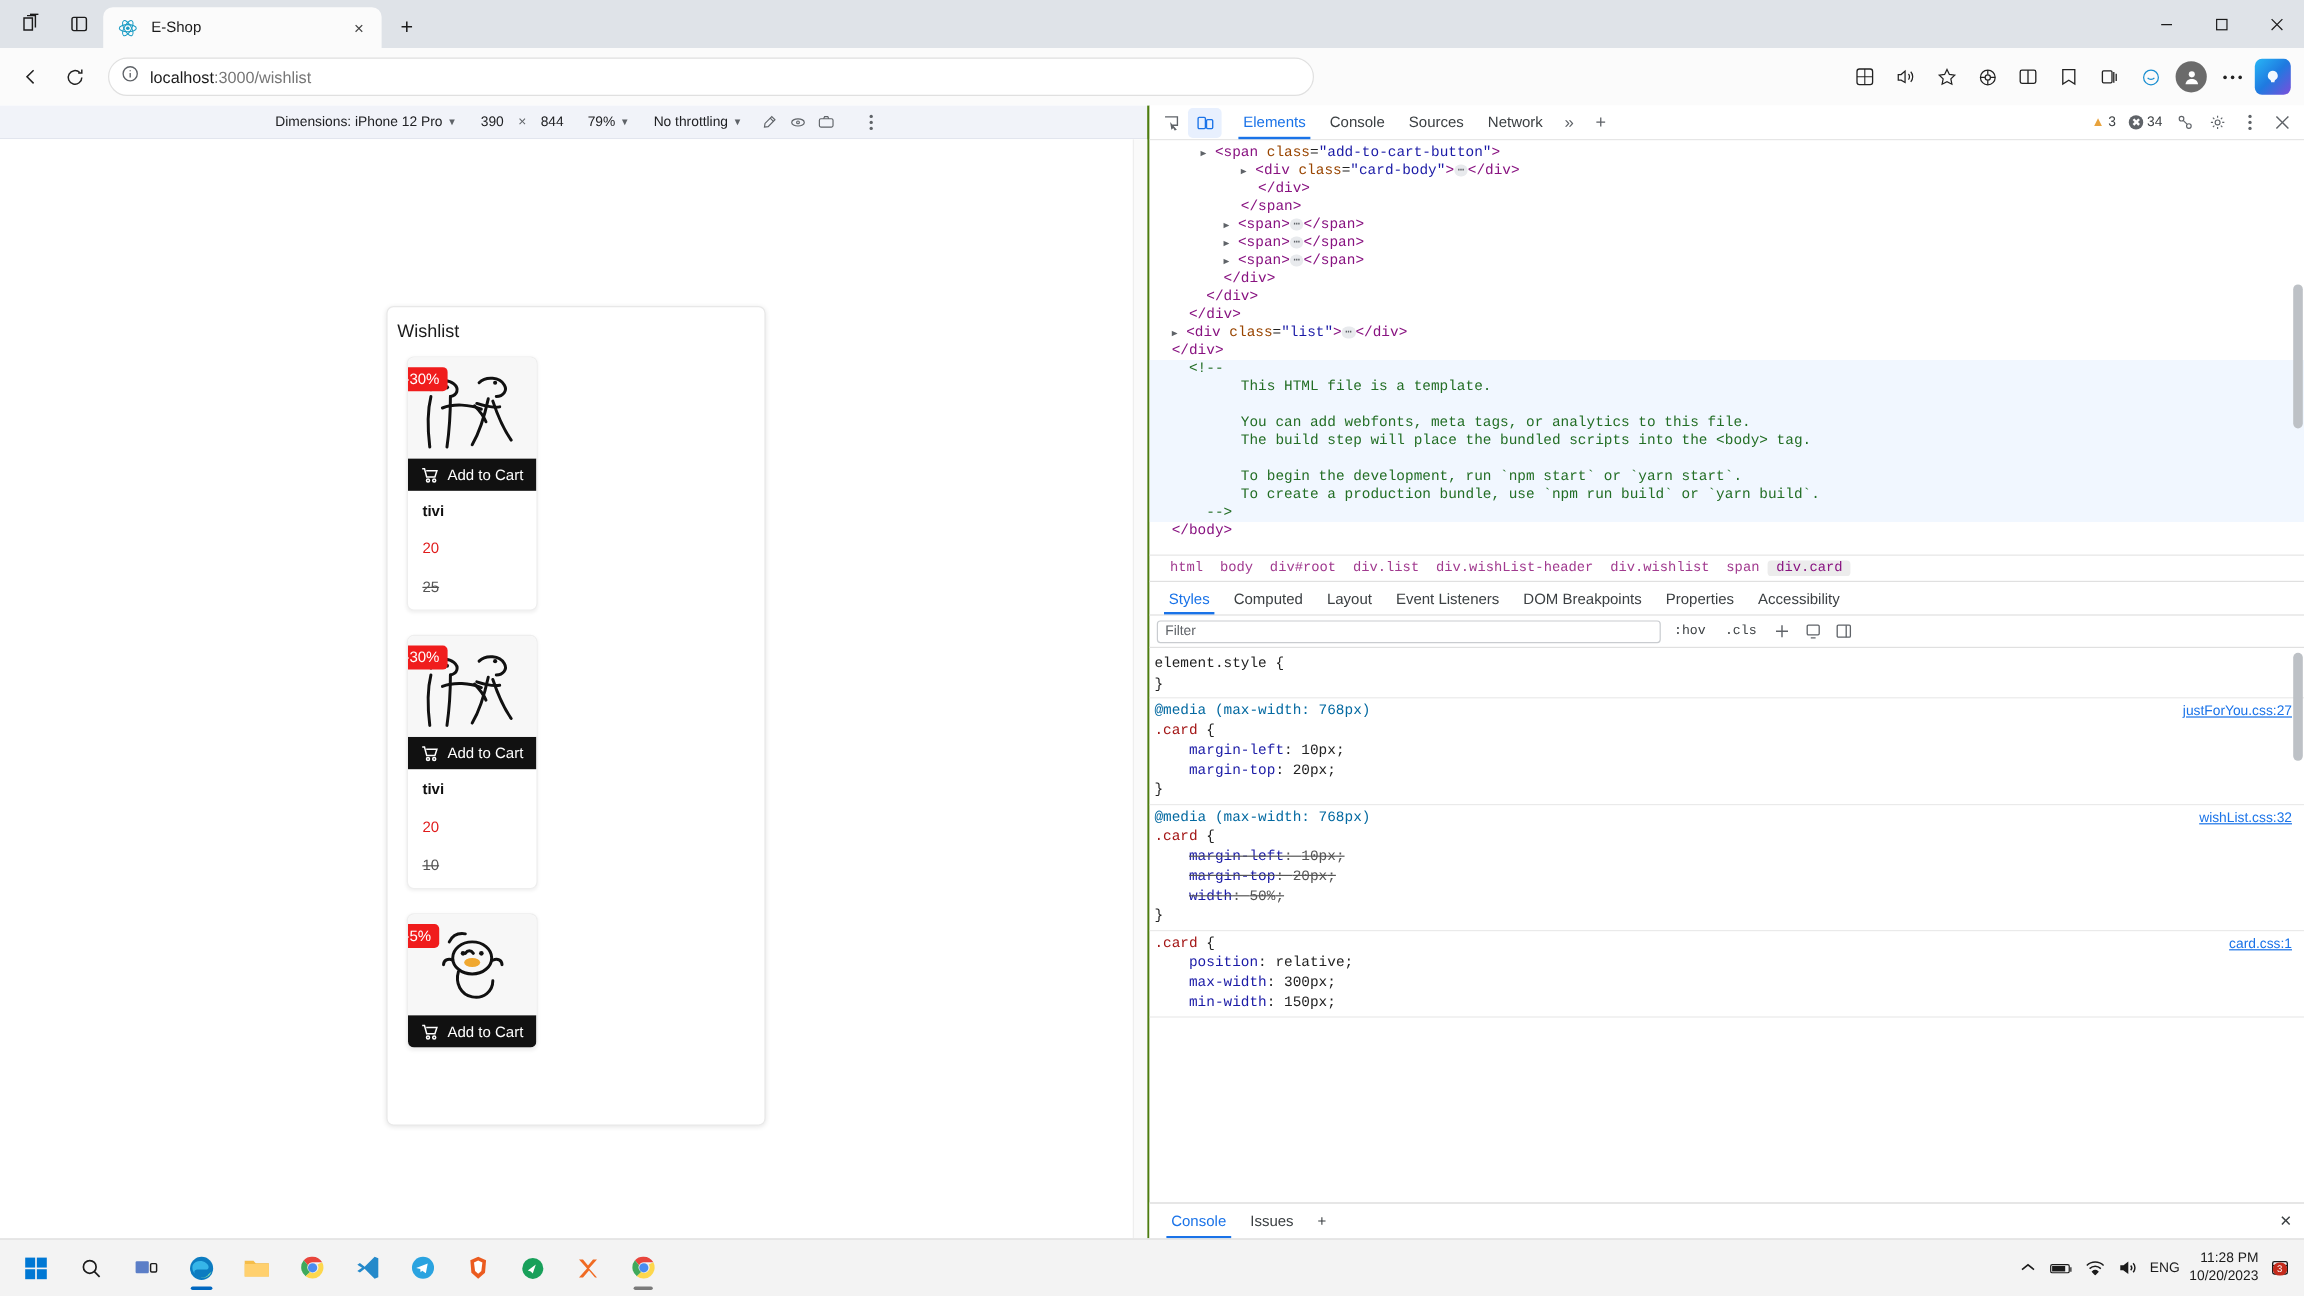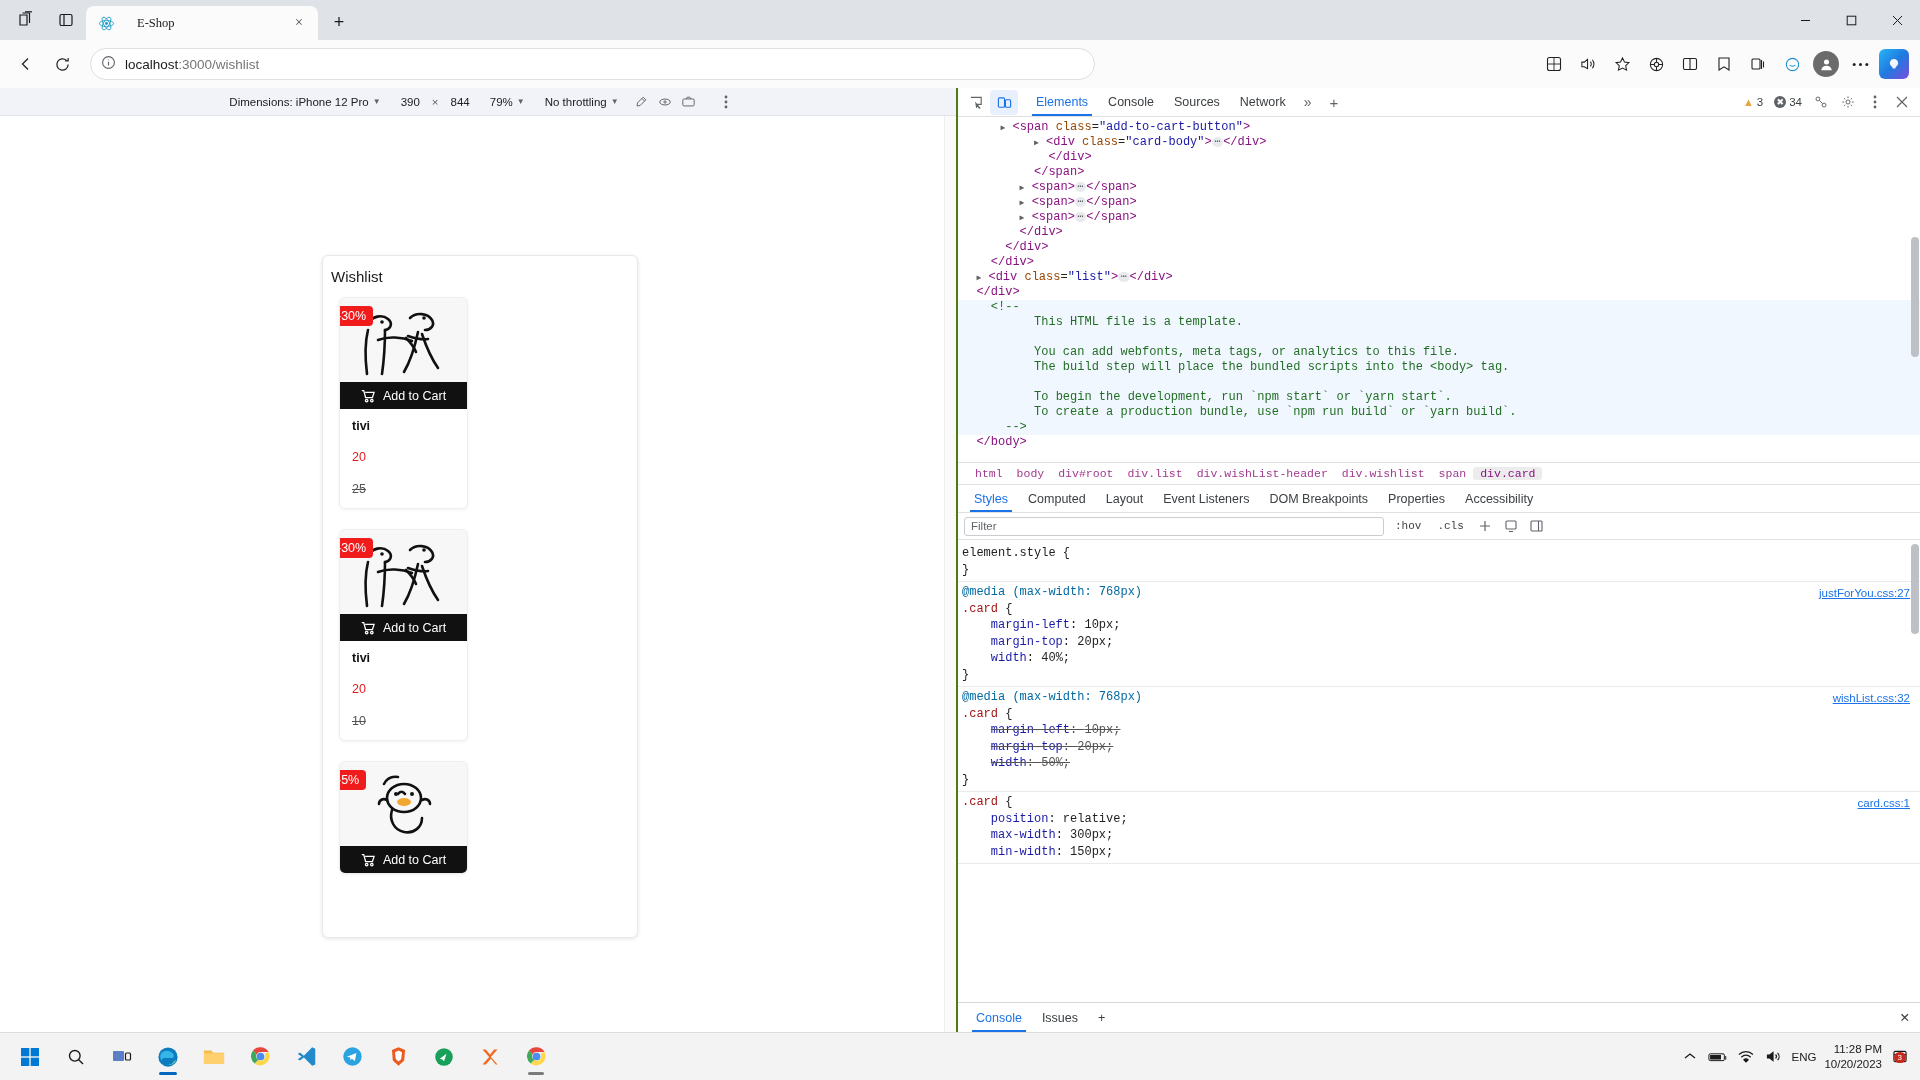--- a/index.html
+++ b/index.html
@@ -17,21 +17,21 @@
     height: 40px; background: #dfe3e8;
     display: flex; align-items: flex-end; padding-left: 6px; flex: 0 0 40px;
   }
   .chrome-icon-btn {
     width: 40px; height: 34px; display: flex; align-items: center; justify-content: center;
     color: #1b1b1b; margin-bottom: 3px;
   }
   .tab {
     height: 34px; min-width: 232px; background: #fbfbfb;
     border-radius: 8px 8px 0 0; display: flex; align-items: center;
-    padding: 0 8px 0 12px; gap: 22px; margin-bottom: 0; position: relative; font-family: Liberation Serif, serif;
+    padding: 0 8px 0 12px; gap: 11px; margin-bottom: 0; position: relative;
   }
   .tab-favicon { width: 17px; height: 17px; flex: 0 0 17px; }
   .tab-title { font-size: 12.5px; color: #1b1b1b; flex: 1; white-space: nowrap; }
   .tab-close { width: 22px; height: 22px; display: flex; align-items: center; justify-content: center;
     font-size: 14px; color: #444; border-radius: 4px; }
   .newtab { width: 30px; height: 30px; display: flex; align-items: center; justify-content: center;
     font-size: 18px; color: #1b1b1b; margin: 0 0 3px 6px; font-weight: 300; }
   .tabstrip-right { margin-left: auto; display: flex; align-items: center; margin-bottom: 3px; }
   .winbtn { width: 46px; height: 34px; display: flex; align-items: center; justify-content: center;
     font-size: 11px; color: #1b1b1b; }
@@ -86,21 +86,21 @@
 
   
   .wishlist-panel {
     position: absolute; left: 322px; top: 139px; width: 316px; height: 683px;
     background: #fff; border: 1px solid #e8e8e8; border-radius: 6px;
     box-shadow: 0 1px 4px rgba(0,0,0,.10); overflow: hidden;
   }
   .wishlist-title { font-size: 15px; color: #1b1b1b; padding: 12px 0 0 8px; }
   .cards { padding: 12px 0 0 16px; }
   .card {
-    position: relative; width: 129px; background: #fff;
+    position: relative; width: 109px; background: #fff;
     border: 1px solid #eeeeee; border-radius: 6px; margin-bottom: 20px;
     box-shadow: 0 1px 3px rgba(0,0,0,.06); overflow: hidden;
   }
   .card-img {
     height: 84px; background: #f7f7f7; position: relative;
     display: flex; align-items: center; justify-content: center; overflow: hidden;
   }
   .card-img svg { width: 112px; height: 80px; }
   .badge {
     position: absolute; left: -10px; top: 8px; background: #f01c1c; color: #fff;
@@ -731,21 +731,20 @@
             <div class="cl"><span class="sel-name plain">element.style</span> {</div>
             <div class="cl">}</div>
           </div>
 
           <div class="rule">
             <a class="src-link">justForYou.css:27</a>
             <div class="cl"><span class="media">@media (max-width: 768px)</span></div>
             <div class="cl"><span class="sel-name">.card</span> {</div>
             <div class="cl">    <span class="prop">margin-left</span>: <span class="val">10px</span>;</div>
             <div class="cl">    <span class="prop">margin-top</span>: <span class="val">20px</span>;</div>
-            <div class="cl">    <span class="prop">width</span>: <span class="val">40%</span>;</div>
             <div class="cl">}</div>
           </div>
 
           <div class="rule">
             <a class="src-link">wishList.css:32</a>
             <div class="cl"><span class="media">@media (max-width: 768px)</span></div>
             <div class="cl"><span class="sel-name">.card</span> {</div>
             <div class="cl">    <span class="strike"><span class="prop">margin-left</span>: <span>10px</span>;</span></div>
             <div class="cl">    <span class="strike"><span class="prop">margin-top</span>: <span>20px</span>;</span></div>
             <div class="cl">    <span class="strike"><span class="prop">width</span>: <span>50%</span>;</span></div>

